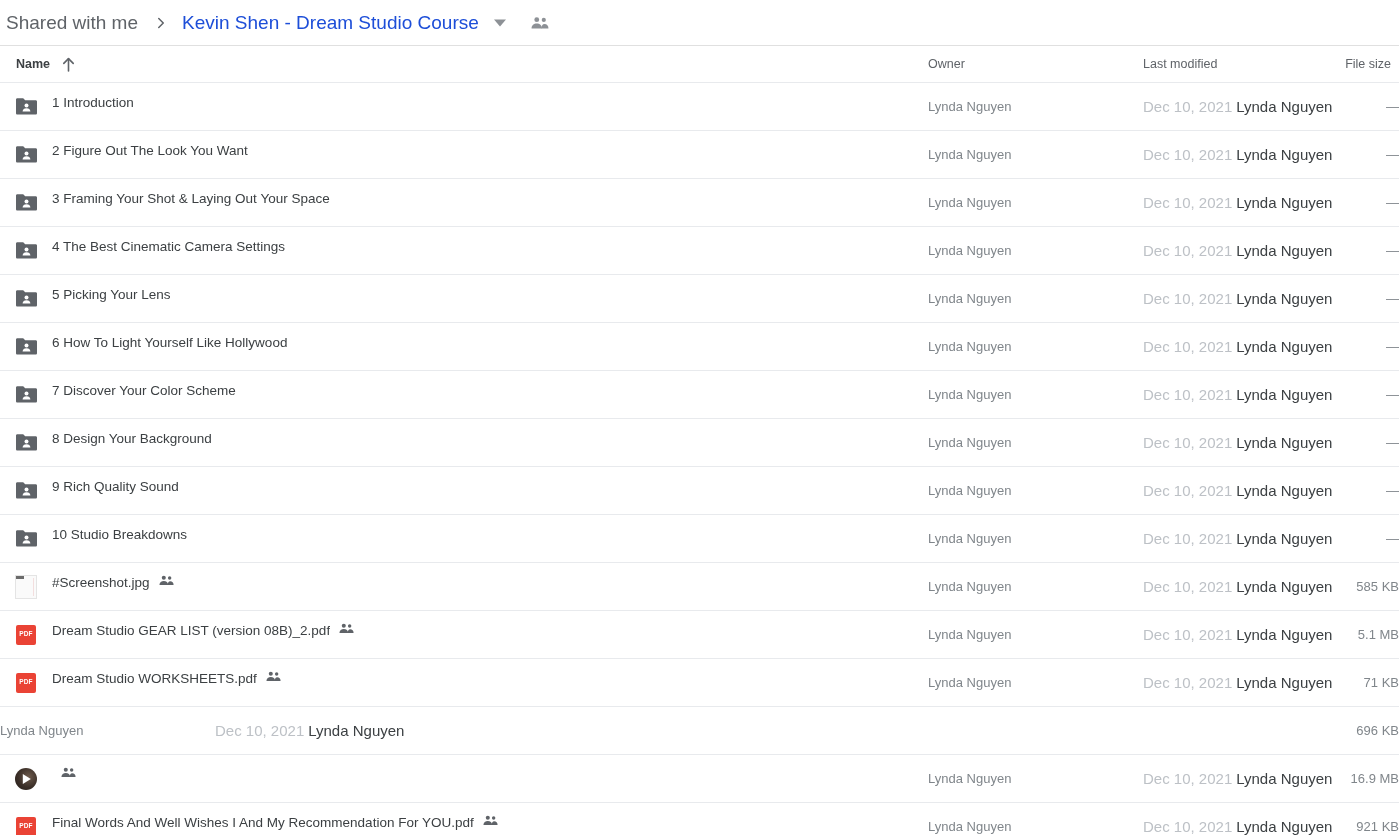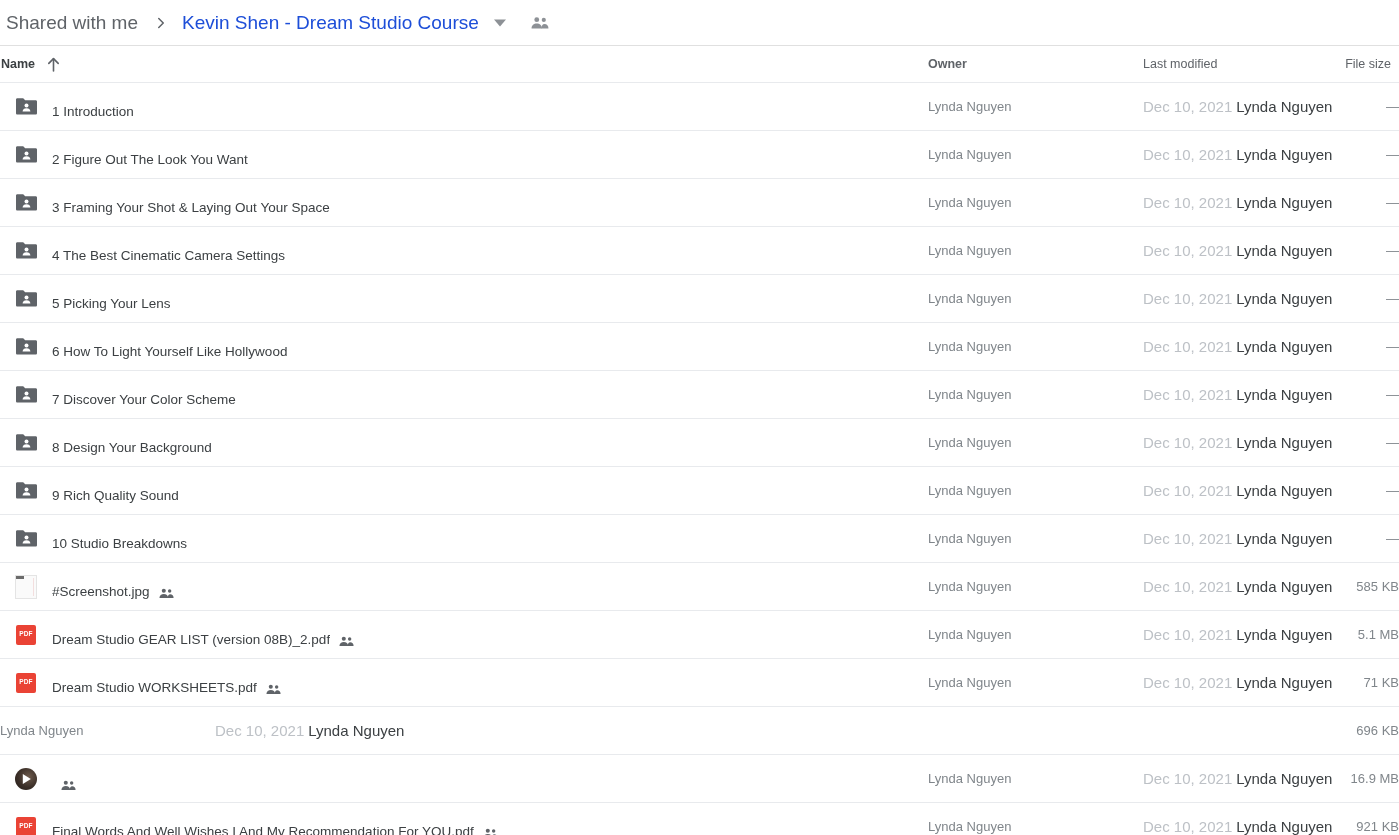--- a/index.html
+++ b/index.html
@@ -68,49 +68,49 @@
     display: flex;
     align-items: center;
     font-size: 12.5px;
     color: #5f6368;
     box-sizing: border-box;
   }
   .ch-name {
     flex: 0 0 928px;
     display: flex;
     align-items: center;
-    padding-left: 1px;
+    padding-left: 16px;
     box-sizing: border-box;
     cursor: pointer;
   }
   .ch-name .lbl { font-weight: bold; color: #3c4043; font-size: 12.5px; }
   .sort-arrow {
     margin-left: 12px;
     display: inline-flex;
     align-items: center;
   }
-  .ch-owner  { flex: 0 0 215px; font-weight: bold; }
+  .ch-owner  { flex: 0 0 215px; }
   .ch-mod    { flex: 0 0 200px; }
   .ch-size   { flex: 1 1 auto; text-align: right; padding-right: 8px; }
 
   
   .file-list { width: 1399px; }
   .row {
     height: 48px;
     display: flex;
     align-items: center;
     border-top: 1px solid #e8eaed;
     box-sizing: border-box;
     cursor: pointer;
   }
 
   .cell-name {
     flex: 0 0 928px;
     display: flex;
-    align-items: flex-end;
+    align-items: flex-start;
     min-width: 0;
     box-sizing: border-box;
   }
   .icon-slot {
     flex: 0 0 24px;
     width: 24px;
     height: 24px;
     margin-left: 14px;
     margin-right: 14px;
     display: flex;

